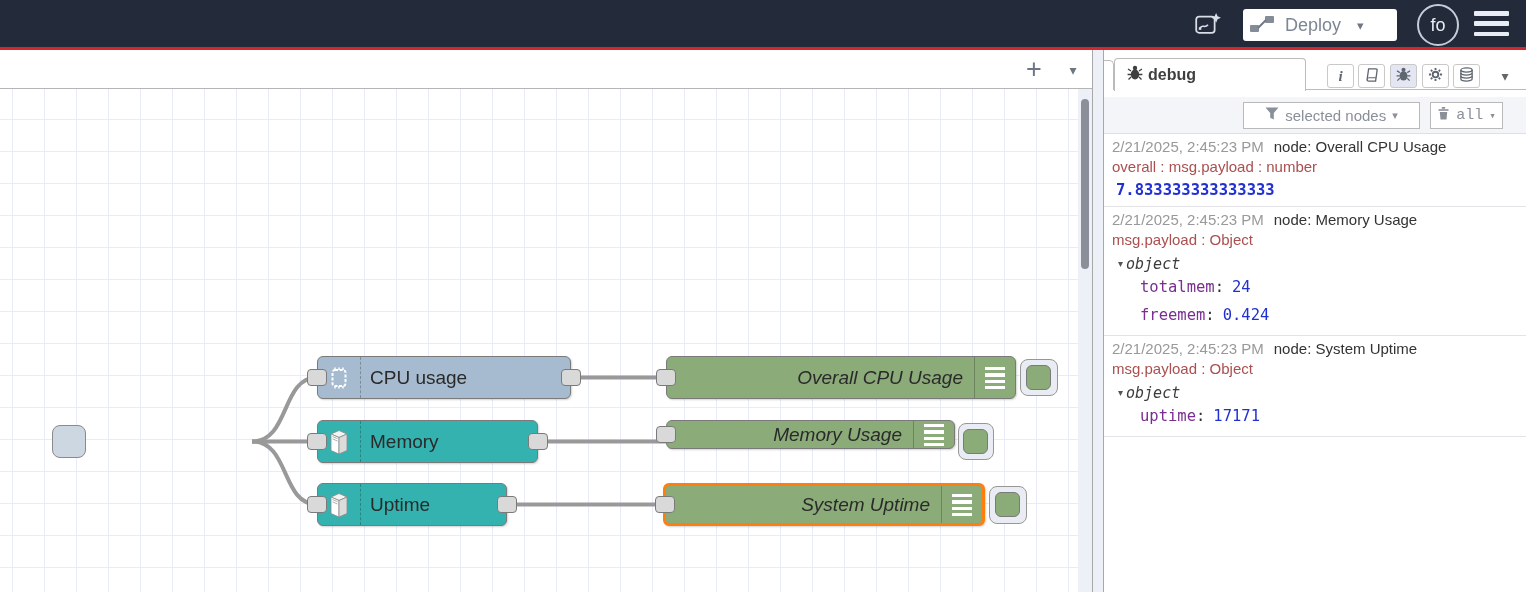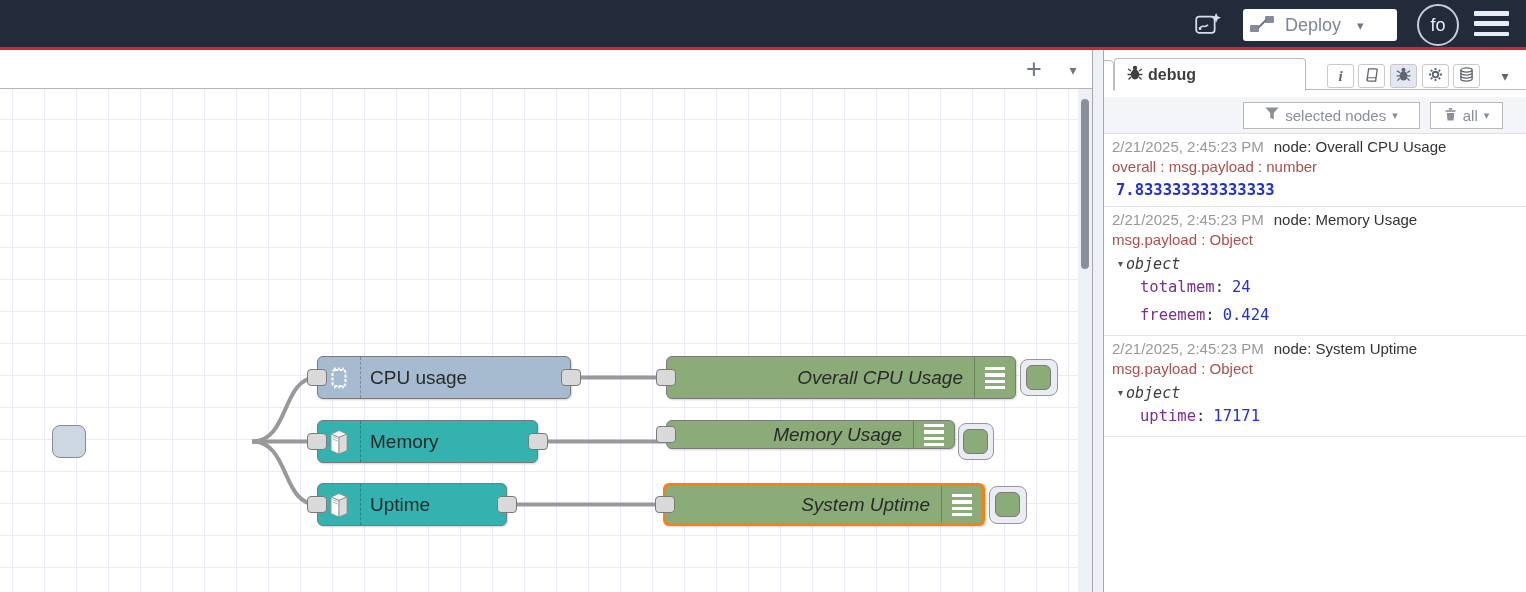--- a/index.html
+++ b/index.html
@@ -73,21 +73,21 @@
   .ib-info{left:223px;font-family:"Liberation Serif",serif;font-weight:bold;font-style:italic;font-size:15px;}
   .ib-book{left:254px;}
   .ib-bug{left:286px;}
   .ib-gear{left:318px;}
   .ib-db{left:349px;}
   .sb-caret{position:absolute;left:390px;top:14px;width:22px;height:24px;border:none;background:none;color:#666;font-size:14px;cursor:pointer;padding:0;}
 
   .filter-row{position:absolute;left:0;top:47px;width:422px;height:37px;background:#f4f5f8;border-bottom:1px solid #e0e0e4;box-sizing:border-box;}
   .filter-btn{position:absolute;top:5px;height:27px;background:#fff;border:1px solid #b9b9b9;border-radius:0;box-sizing:border-box;display:flex;align-items:center;justify-content:center;gap:6px;color:#8a8f98;font-size:15px;cursor:pointer;}
   .btn-filter{left:139px;width:177px;}
-  .btn-clear{left:326px;width:73px;}
+  .btn-clear{left:326px;width:73px;font-family:Liberation Mono, monospace;}
   .filter-btn .f-caret{font-size:11px;color:#8a8f98;}
 
   .messages{position:absolute;left:0;top:84px;width:422px;bottom:0;background:#fff;overflow:hidden;}
   .msg{padding:4px 8px 6px;border-bottom:1px solid #e4e4e8;cursor:default;}
   .msg-meta{font-size:15px;color:#999;white-space:nowrap;}
   .msg-node{color:#333;margin-left:10px;}
   .msg-path{font-size:15px;color:#ab4f4f;margin-top:3px;}
   .msg-value{font-family:"DejaVu Sans Mono",monospace;font-weight:bold;font-size:15.5px;color:#2130d2;margin:6px 0 1px 4px;}
   .obj-row{margin:7px 0 0 6px;font-size:15px;color:#3c3c3c;}
   .obj-caret{font-size:10px;color:#555;margin-right:3px;vertical-align:2px;}

